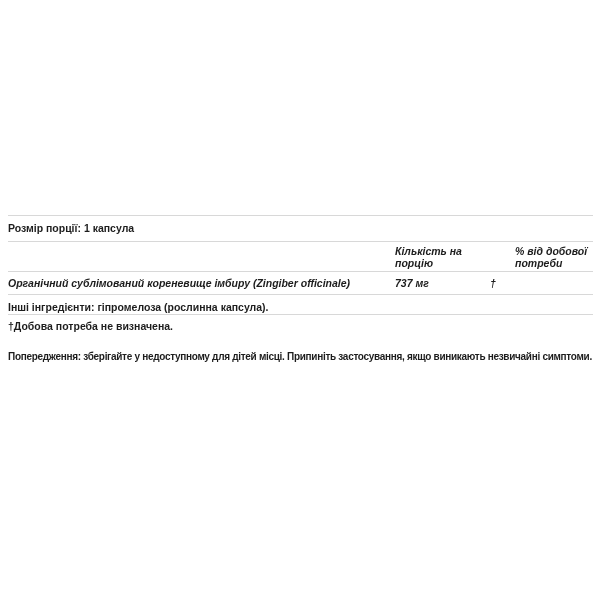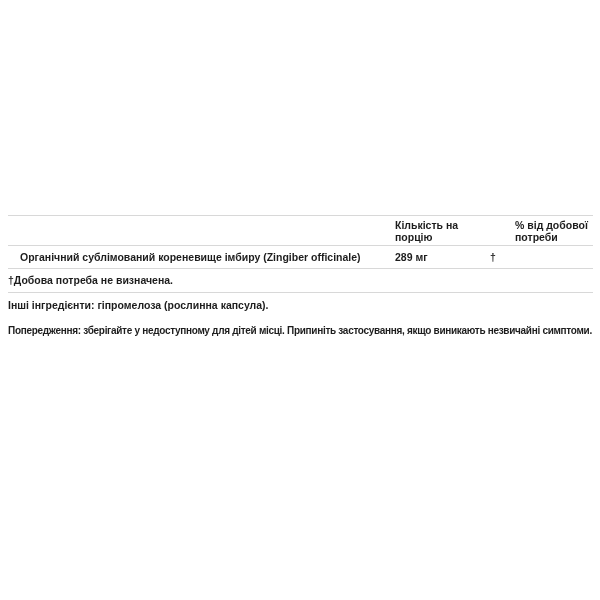--- a/index.html
+++ b/index.html
@@ -23,31 +23,32 @@
   .sf-row, .sf-grid {
     border-top: 1px solid #d8d8d8;
   }
   .sf-serving {
     padding: 6px 0;
     line-height: 13px;
   }
   .sf-grid {
     display: grid;
     grid-template-columns: 387px 95px 1fr;
+    font-style: italic;
   }
   .sf-header {
     padding: 3px 0 2px 0;
     line-height: 12px;
   }
   .sf-header .c3 div { max-width: 85px; margin-left: 25px; }
   .sf-data {
     padding: 5px 0 4px 0;
     line-height: 13px;
   }
-  .sf-data .c1 { white-space: nowrap; margin-left: 12px; }
+  .sf-data .c1 { white-space: nowrap; }
   .sf-footnote {
     padding: 5px 0;
     line-height: 13px;
   }
   .sf-other {
     padding: 6px 0 0 0;
     line-height: 13px;
   }
   .sf-warning {
     margin-top: 12px;
@@ -55,42 +56,45 @@
     letter-spacing: -0.3px;
     line-height: 14px;
   }
   .sf-warning div { white-space: nowrap; }
 </style>
 </head>
 <body>
 
 <div class="sf">
 
+  <div class="sf-row sf-serving">
+    <span>Розмір порції: 1 капсула</span>
+  </div>
 
   <div class="sf-grid sf-header">
     <div class="c1"></div>
     <div class="c2">
       <div>Кількість на порцію</div>
     </div>
     <div class="c3">
       <div>% від добової потреби</div>
     </div>
   </div>
 
   <div class="sf-grid sf-data">
     <div class="c1">Органічний сублімований кореневище імбиру (Zingiber officinale)</div>
-    <div class="c2">289 мг</div>
+    <div class="c2">737 мг</div>
     <div class="c3">†</div>
+  </div>
+
+  <div class="sf-row sf-other">
+    <span>Інші інгредієнти: гіпромелоза (рослинна капсула).</span>
   </div>
 
   <div class="sf-row sf-footnote">
     <span>†Добова потреба не визначена.</span>
-  </div>
-
-  <div class="sf-row sf-other">
-    <span>Інші інгредієнти: гіпромелоза (рослинна капсула).</span>
   </div>
 
   <div class="sf-warning">
     <div>Попередження: зберігайте у недоступному для дітей місці. Припиніть застосування, якщо виникають незвичайні симптоми.</div>
   </div>
 
 </div>
 
 </body></html>

